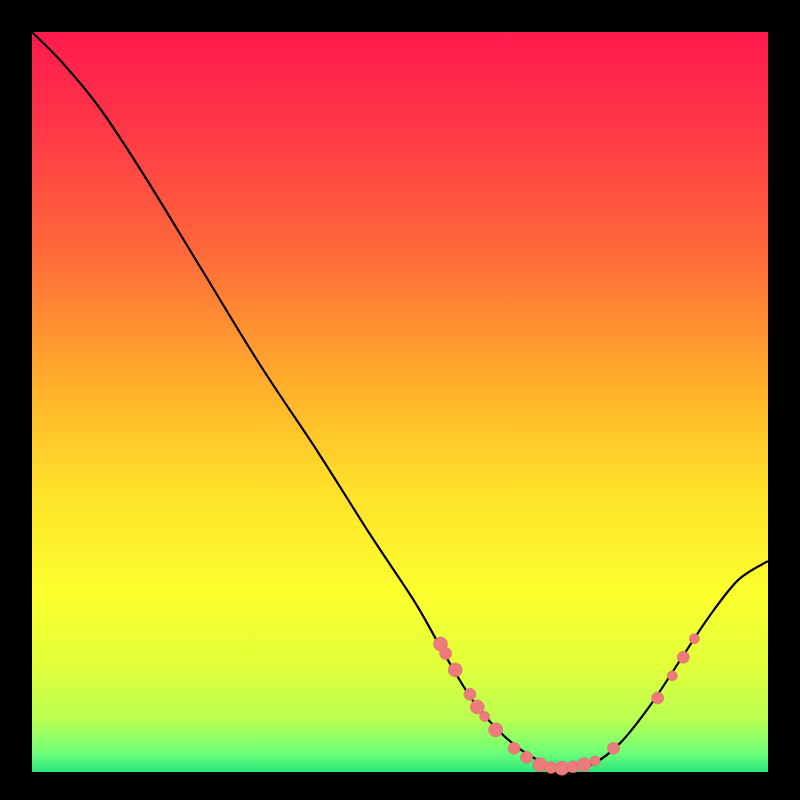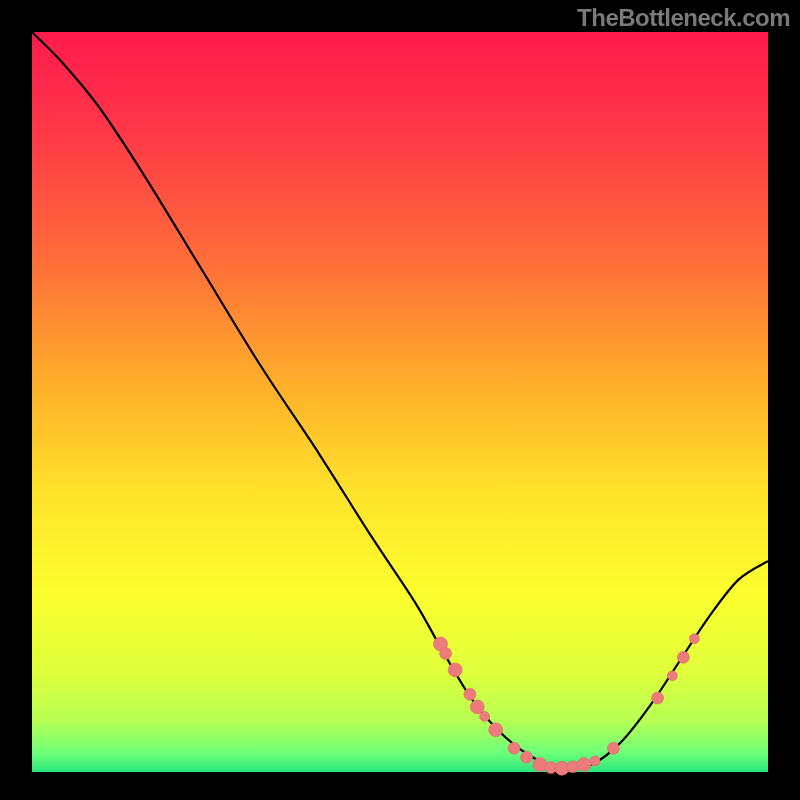--- a/index.html
+++ b/index.html
@@ -29,21 +29,20 @@
   svg.plot {
     position: absolute;
     top: 0;
     left: 0;
   }
 </style>
 </head>
 <body>
 
 <div class="chart-container">
-  <div class="watermark">TheBottleneck.com</div>
   <svg class="plot" width="800" height="800" viewBox="0 0 800 800">
     <defs>
       <linearGradient id="bg-grad" x1="0" y1="0" x2="0" y2="1">
           <stop offset="0%" stop-color="#ff1a4d"></stop>
           <stop offset="12%" stop-color="#ff3448"></stop>
           <stop offset="30%" stop-color="#ff6a3a"></stop>
           <stop offset="48%" stop-color="#ffb02a"></stop>
           <stop offset="62%" stop-color="#ffe22a"></stop>
           <stop offset="76%" stop-color="#fcff2e"></stop>
           <stop offset="86%" stop-color="#e0ff3a"></stop>

